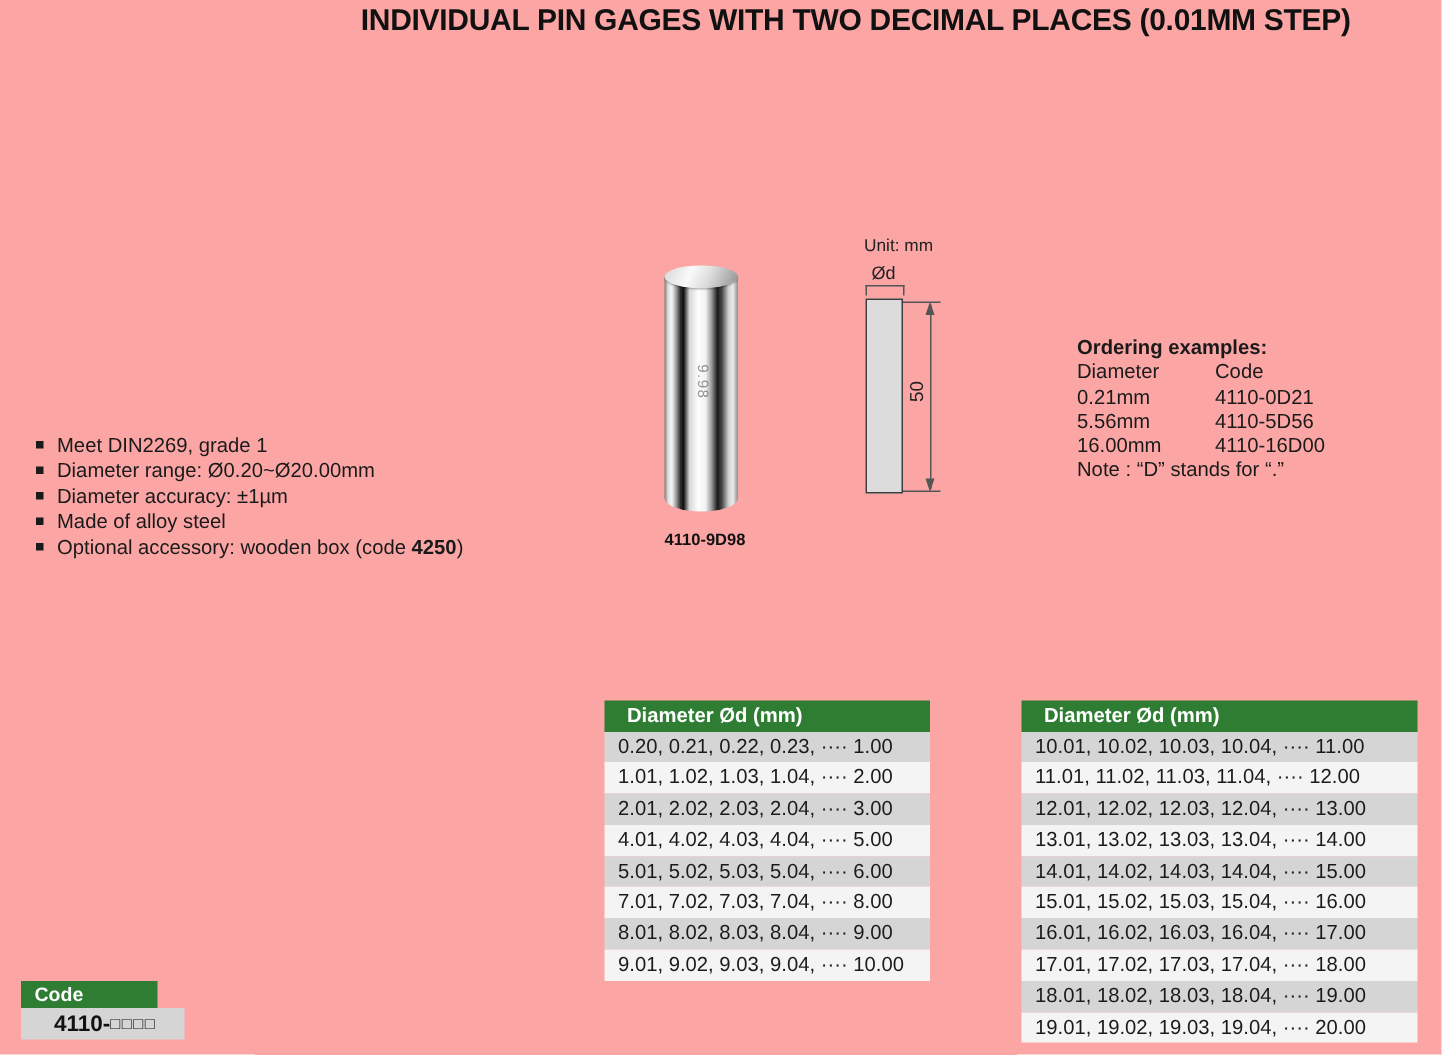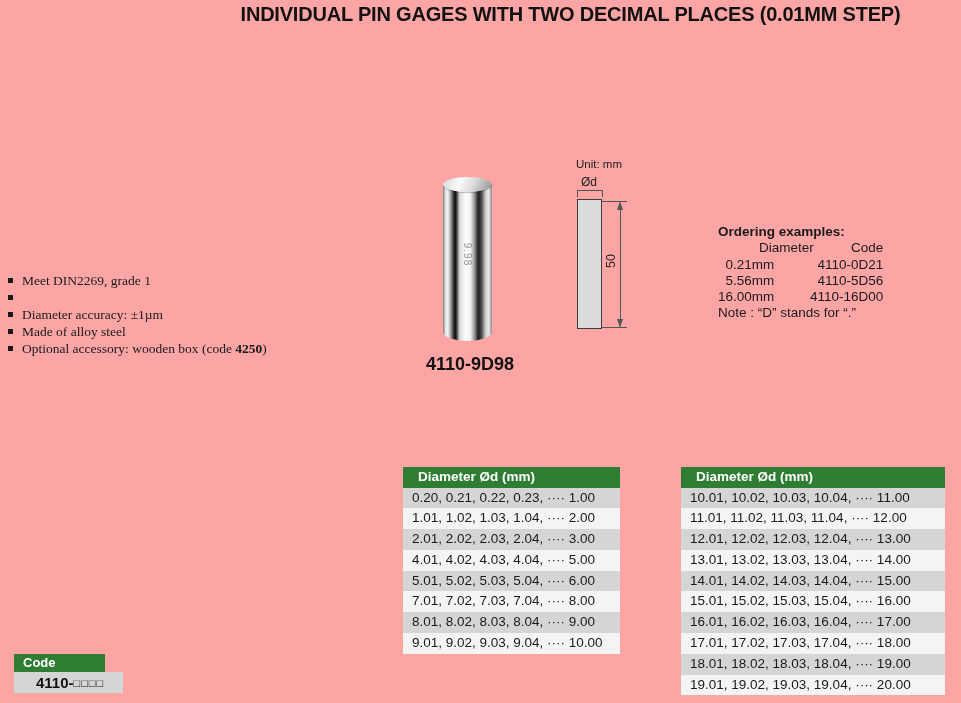--- a/index.html
+++ b/index.html
@@ -6,21 +6,21 @@
   .page{
     position:relative;width:961px;height:703px;background:#fca5a5;overflow:hidden;
     font-family:"Liberation Sans","DejaVu Sans",sans-serif;color:#1a1a1a;
   }
   
   .page-title{
     position:absolute;left:180px;top:3px;width:781px;text-align:center;
     font-size:20px;font-weight:bold;color:#111;letter-spacing:-0.2px;white-space:nowrap;
   }
   
-  .features{position:absolute;left:8px;top:272px;list-style:none;margin:0;padding:0;font-family:Liberation Serif, serif;}
+  .features{position:absolute;left:8px;top:272px;list-style:none;margin:16px;padding:0;}
   .features li{font-size:13.5px;line-height:17px;white-space:nowrap;}
   .bullet{display:inline-block;width:5px;height:5px;background:#1a1a1a;margin-right:9px;vertical-align:2px;}
   .bold{font-weight:bold;}
   
   .pin-wrap{position:absolute;left:443px;top:177px;width:49px;height:164px;}
   .pin-body{
     position:absolute;left:0;top:7px;width:49px;height:157px;
     background:linear-gradient(90deg,
       #7a7a7a 0%,#e0e0e0 5%,#f5f5f5 10%,#9c9c9c 16%,#2b2b2b 22%,#111 26%,
       #d8d8d8 34%,#fdfdfd 46%,#f2f2f2 56%,#9a9a9a 64%,#1c1c1c 72%,#454545 78%,
@@ -31,21 +31,21 @@
     position:absolute;left:0;top:0;width:49px;height:15px;border-radius:50%;
     background:linear-gradient(115deg,#d6d6d6 0%,#fafafa 35%,#dcdcdc 60%,#8e8e8e 100%);
     box-shadow:0 1px 1px rgba(0,0,0,.25);
   }
   .pin-engraving{
     position:absolute;left:0;top:72px;width:49px;text-align:center;
     transform:rotate(90deg);font-size:10px;color:#5d5d5d;opacity:.65;letter-spacing:1px;
   }
   .pin-label{
     position:absolute;left:420px;top:354px;width:100px;text-align:center;
-    font-size:18px;font-weight:bold;color:#111;white-space:nowrap;
+    font-size:11px;font-weight:bold;color:#111;white-space:nowrap;
   }
   
   .unit-label{position:absolute;left:576px;top:158px;font-size:11.5px;color:#222;}
   .dia-label{position:absolute;left:575px;top:175px;width:28px;text-align:center;font-size:12px;color:#222;}
   .dia-dim-line{
     position:absolute;left:577px;top:190px;width:24px;height:6px;
     border-top:1px solid #555;border-left:1px solid #555;border-right:1px solid #555;
   }
   .gage-rect{
     position:absolute;left:577px;top:199px;width:25px;height:130px;box-sizing:border-box;
@@ -58,21 +58,21 @@
   .arrow{position:absolute;left:617px;width:0;height:0;border-left:3.5px solid transparent;border-right:3.5px solid transparent;}
   .arrow-up{top:201px;border-bottom:9px solid #555;}
   .arrow-down{top:319px;border-top:9px solid #555;}
   .len-label{
     position:absolute;left:599px;top:254px;width:24px;height:14px;text-align:center;
     transform:rotate(-90deg);font-size:12.5px;color:#222;
   }
   
   .ordering{position:absolute;left:718px;top:224px;font-size:13.5px;line-height:16.3px;}
   .ordering .heading{font-weight:bold;}
-  .ord-row{display:flex;justify-content:flex-end;}
+  .ord-row{display:flex;}
   .ord-col1{width:92px;}
   
   .size-table{position:absolute;top:467px;}
   .size-table.left{left:403px;width:217px;}
   .size-table.right{left:681px;width:264px;}
   .thead{
     background:var(--header-green,#2e7d33);color:#fff;font-weight:bold;font-size:13.5px;
     height:20.5px;line-height:20.5px;padding-left:15px;
   }
   .trow{height:20.8px;line-height:20.8px;font-size:13.5px;padding-left:9px;white-space:nowrap;color:#1a1a1a;}
@@ -92,21 +92,21 @@
 </style>
 </head>
 <body>
 
 <div class="page">
 
   <div class="page-title">INDIVIDUAL PIN GAGES WITH TWO DECIMAL PLACES (0.01MM STEP)</div>
 
   <ul class="features">
     <li><span class="bullet"></span><span>Meet DIN2269, grade 1</span></li>
-    <li><span class="bullet"></span></li>
+    <li><span class="bullet"></span><span>Diameter range: Ø0.20~Ø20.00mm</span></li>
     <li><span class="bullet"></span><span>Diameter accuracy: ±1µm</span></li>
     <li><span class="bullet"></span><span>Made of alloy steel</span></li>
     <li><span class="bullet"></span><span>Optional accessory: wooden box (code </span><span class="bold">4250</span><span>)</span></li>
   </ul>
 
   <div class="pin-wrap">
     <div class="pin-body"></div>
     <div class="pin-cap"></div>
     <div class="pin-engraving">9.98</div>
   </div>

